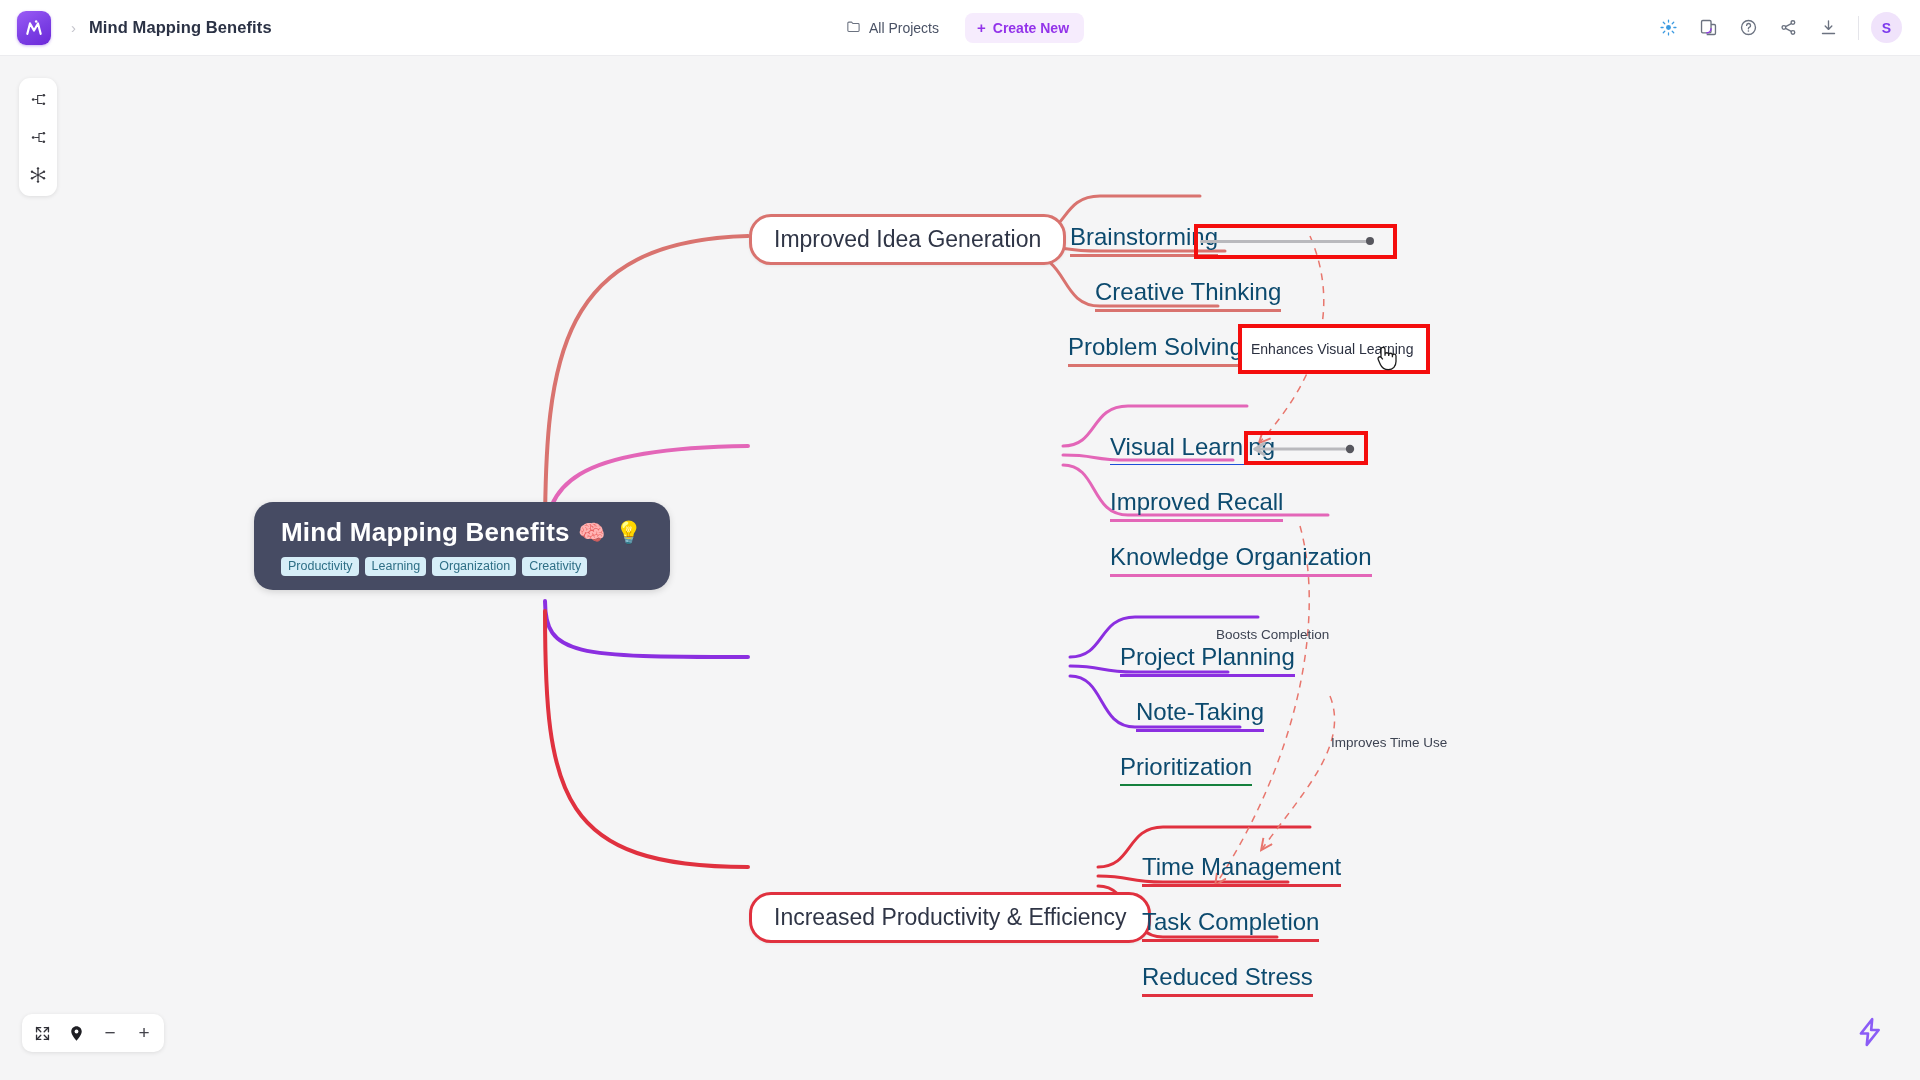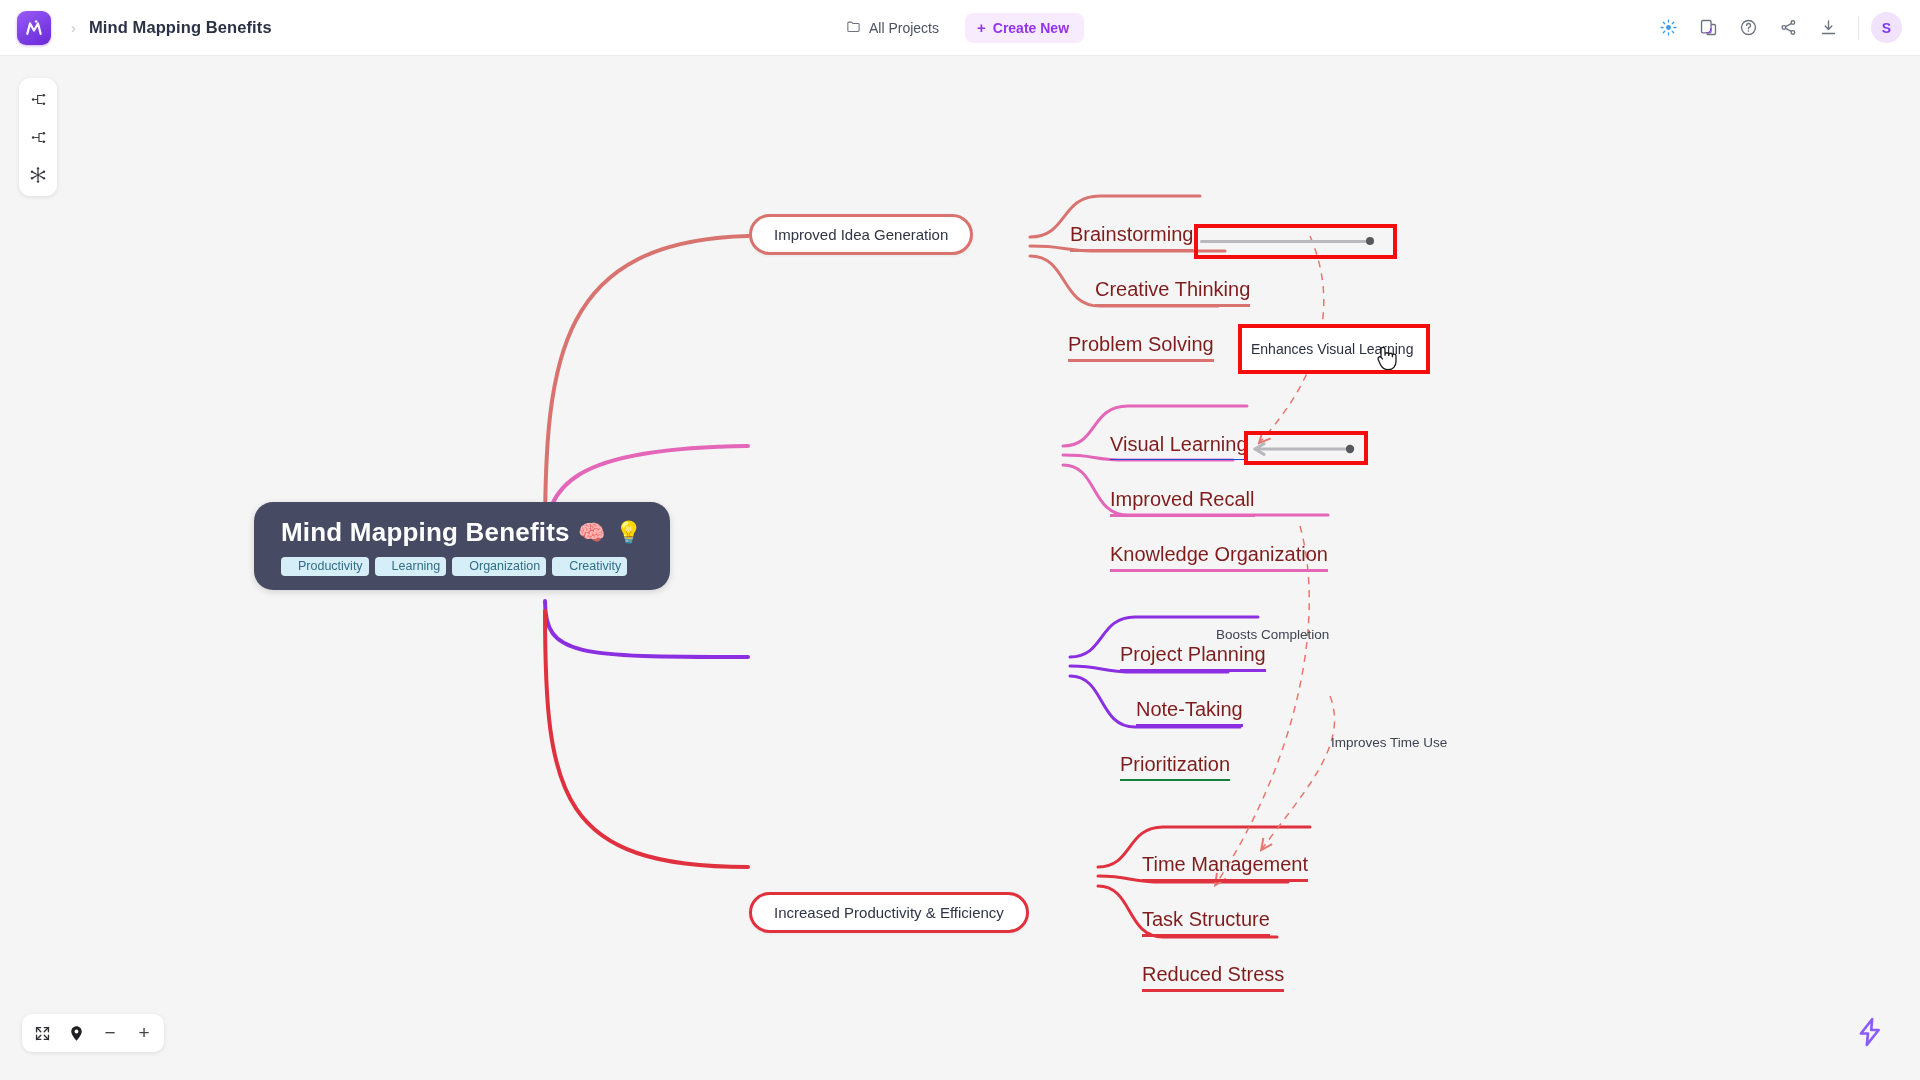--- a/index.html
+++ b/index.html
@@ -118,37 +118,37 @@
   }
   .central-title {
     color: #ffffff; font-size: 26px; font-weight: bold;
     letter-spacing: .2px; white-space: nowrap;
     display: flex; align-items: center; gap: 9px;
   }
   .central-emoji { font-size: 22px; }
   .tags { display: flex; gap: 6px; margin-top: 9px; }
   .tag {
     background: #d6eef8; color: #2f6f86;
-    font-size: 12.5px; padding: 2px 6px 3px 17px; border-radius: 4px;
+    font-size: 12.5px; padding: 2px 6px 3px 7px; border-radius: 4px;
     white-space: nowrap;
   }
 
   
   .branch {
     background: #ffffff; border-radius: 22px;
     border: 3px solid #d9736f;
     padding: 9px 22px;
-    font-size: 15px; color: #2f3546;
+    font-size: 23px; color: #2f3546;
     white-space: nowrap;
     box-shadow: 0 1px 3px rgba(0,0,0,.06);
   }
 
   
   .leaf {
-    font-size: 20px; color: #7f1d1d;
+    font-size: 24px; color: #0c4a6e;
     white-space: nowrap; padding-bottom: 3px;
   }
 
   
   .rel-label {
     font-size: 13.5px; color: #3d4352; white-space: nowrap;
   }
 
   
   .hl-box {
@@ -335,21 +335,21 @@
     <div class="node leaf" style="left:1110px; top:377px; border-bottom:1px solid #1d4ed8;">Visual Learning</div>
     <div class="node leaf" style="left:1110px; top:432px; border-bottom:3px solid #e366b8;">Improved Recall</div>
     <div class="node leaf" style="left:1110px; top:487px; border-bottom:3px solid #e366b8;">Knowledge Organization</div>
 
     <div class="node leaf" style="left:1120px; top:587px; border-bottom:3px solid #8b2fe0;">Project Planning</div>
     <div class="node leaf" style="left:1120px; top:642px; border-bottom:3px solid #8b2fe0;margin-left:16px;">Note-Taking</div>
     <div class="node leaf" style="left:1120px; top:697px; border-bottom:2px solid #15803d;">Prioritization</div>
 
     <div class="node branch" style="left:749px; top:836px; border-color:#e0313f;">Increased Productivity &amp; Efficiency</div>
     <div class="node leaf" style="left:1142px; top:797px; border-bottom:3px solid #e0313f;">Time Management</div>
-    <div class="node leaf" style="left:1142px; top:852px; border-bottom:3px solid #e0313f;">Task Structure</div>
+    <div class="node leaf" style="left:1142px; top:852px; border-bottom:3px solid #e0313f;">Task Completion</div>
     <div class="node leaf" style="left:1142px; top:907px; border-bottom:3px solid #e0313f;">Reduced Stress</div>
 
     <div class="node rel-label" style="left:1216px; top:571px;">Boosts Completion</div>
     <div class="node rel-label" style="left:1331px; top:679px;">Improves Time Use</div>
 
     <div class="handle-line" style="left:1200px; top:181px; width:180px;">
       <div class="hl-track" style="width:172px;"></div>
       <div class="hl-dot" style="margin-left:-6px;"></div>
     </div>
     <div class="hl-box" style="left:1194px; top:168px; width:203px; height:35px;"></div>

